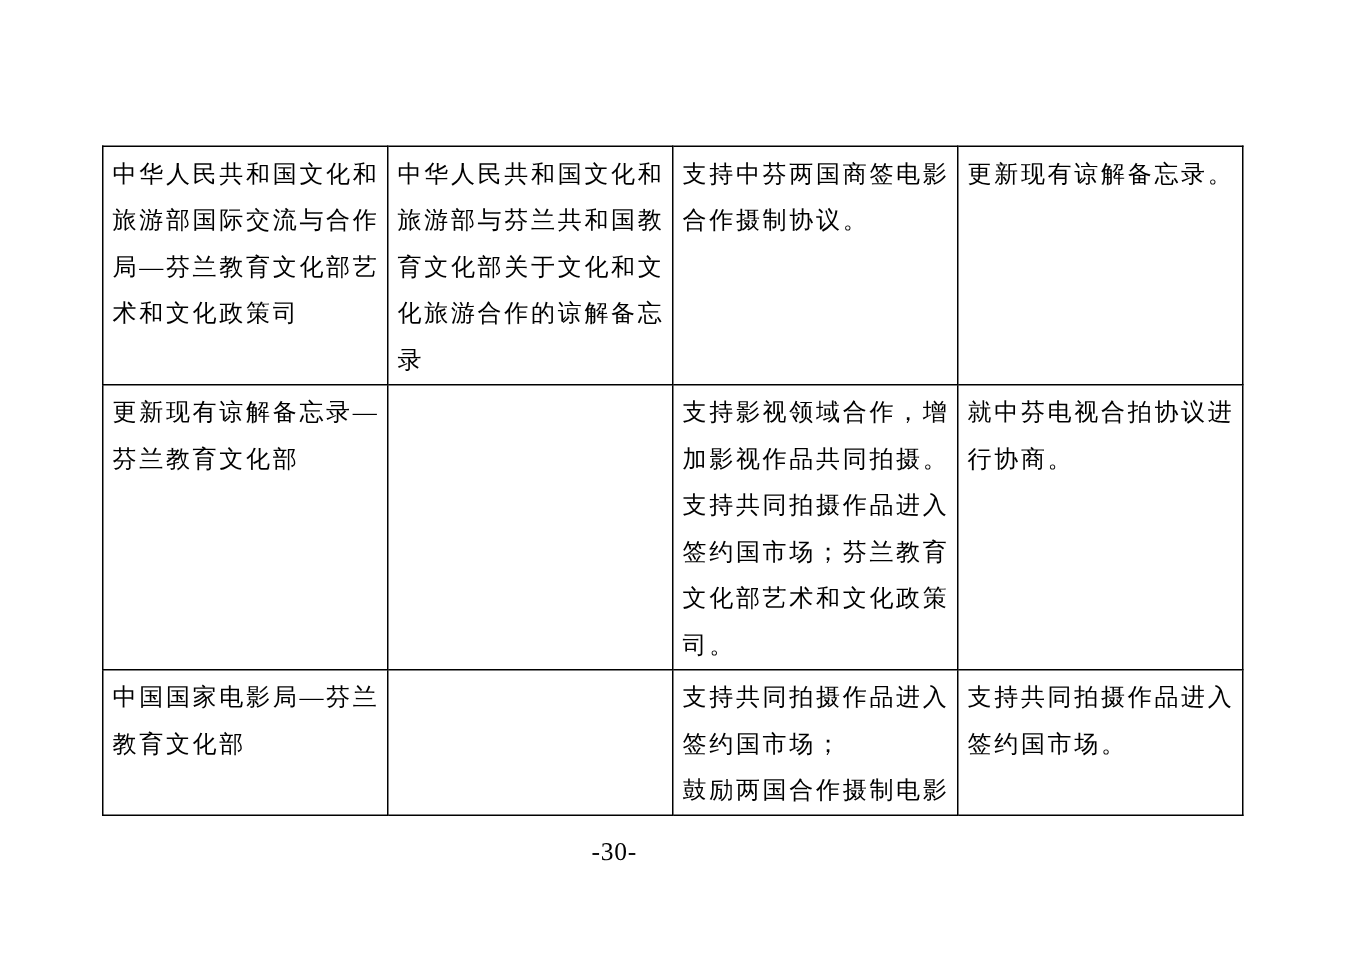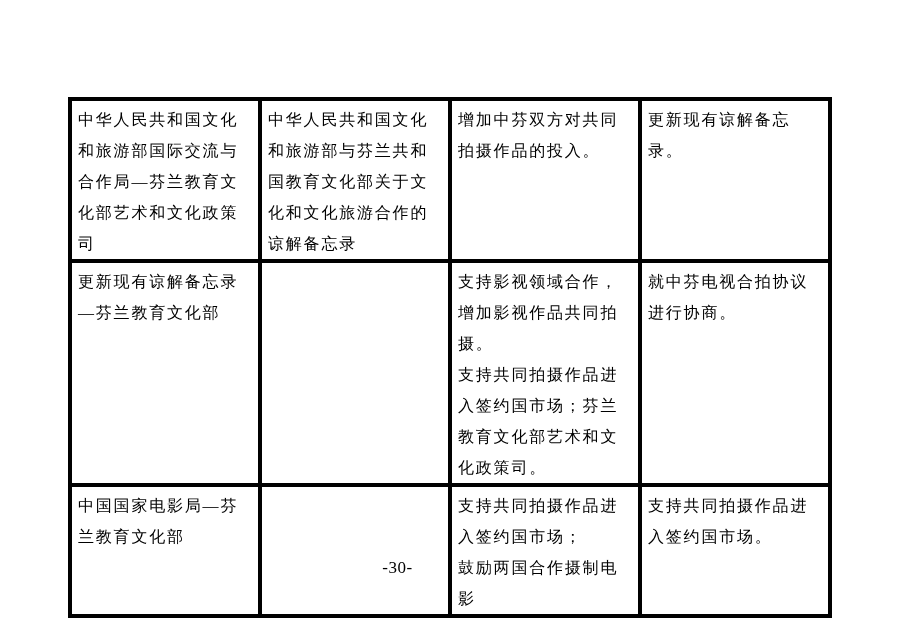--- a/index.html
+++ b/index.html
@@ -21,21 +21,21 @@
   table.coop-table {
     position: absolute;
     left: 68px;
     top: 97px;
     width: 760px;
     border-collapse: collapse;
     table-layout: fixed;
   }
   table.coop-table col { width: 190px; }
   table.coop-table td {
-    border: 4px solid #000000;
+    border: 1px solid #000000;
     vertical-align: top;
     padding: 3px 5px 0 6px;
     font-size: 16px;
     line-height: 31px;
     letter-spacing: 1.8px;
     overflow: hidden;
     word-break: normal;
   }
   tr.row-0 { height: 154px; }
   tr.row-1 { height: 189px; }
@@ -44,20 +44,21 @@
   .para { margin: 0; }
   .page-footer {
     position: absolute;
     left: 0;
     top: 556px;
     width: 795px;
     text-align: center;
     font-size: 17px;
     letter-spacing: 0.5px;
     line-height: 24px;
+    padding-left: 12px;
   }
 </style>
 </head>
 <body>
 
 <div class="page">
 
   <table class="coop-table">
     <colgroup>
       <col>
@@ -67,21 +68,21 @@
     </colgroup>
     <tbody>
         <tr class="row-0">
           <td>
             <div class="para">中华人民共和国文化和旅游部国际交流与合作局—芬兰教育文化部艺术和文化政策司</div>
           </td>
           <td>
             <div class="para">中华人民共和国文化和旅游部与芬兰共和国教育文化部关于文化和文化旅游合作的谅解备忘录</div>
           </td>
           <td>
-            <div class="para">增加中芬双方对共同拍摄作品的投入。</div>
+            <div class="para">支持中芬两国商签电影合作摄制协议。</div>
           </td>
           <td>
             <div class="para">更新现有谅解备忘录。</div>
           </td>
         </tr>
         <tr class="row-1">
           <td>
             <div class="para">更新现有谅解备忘录—芬兰教育文化部</div>
           </td>
           <td></td>

